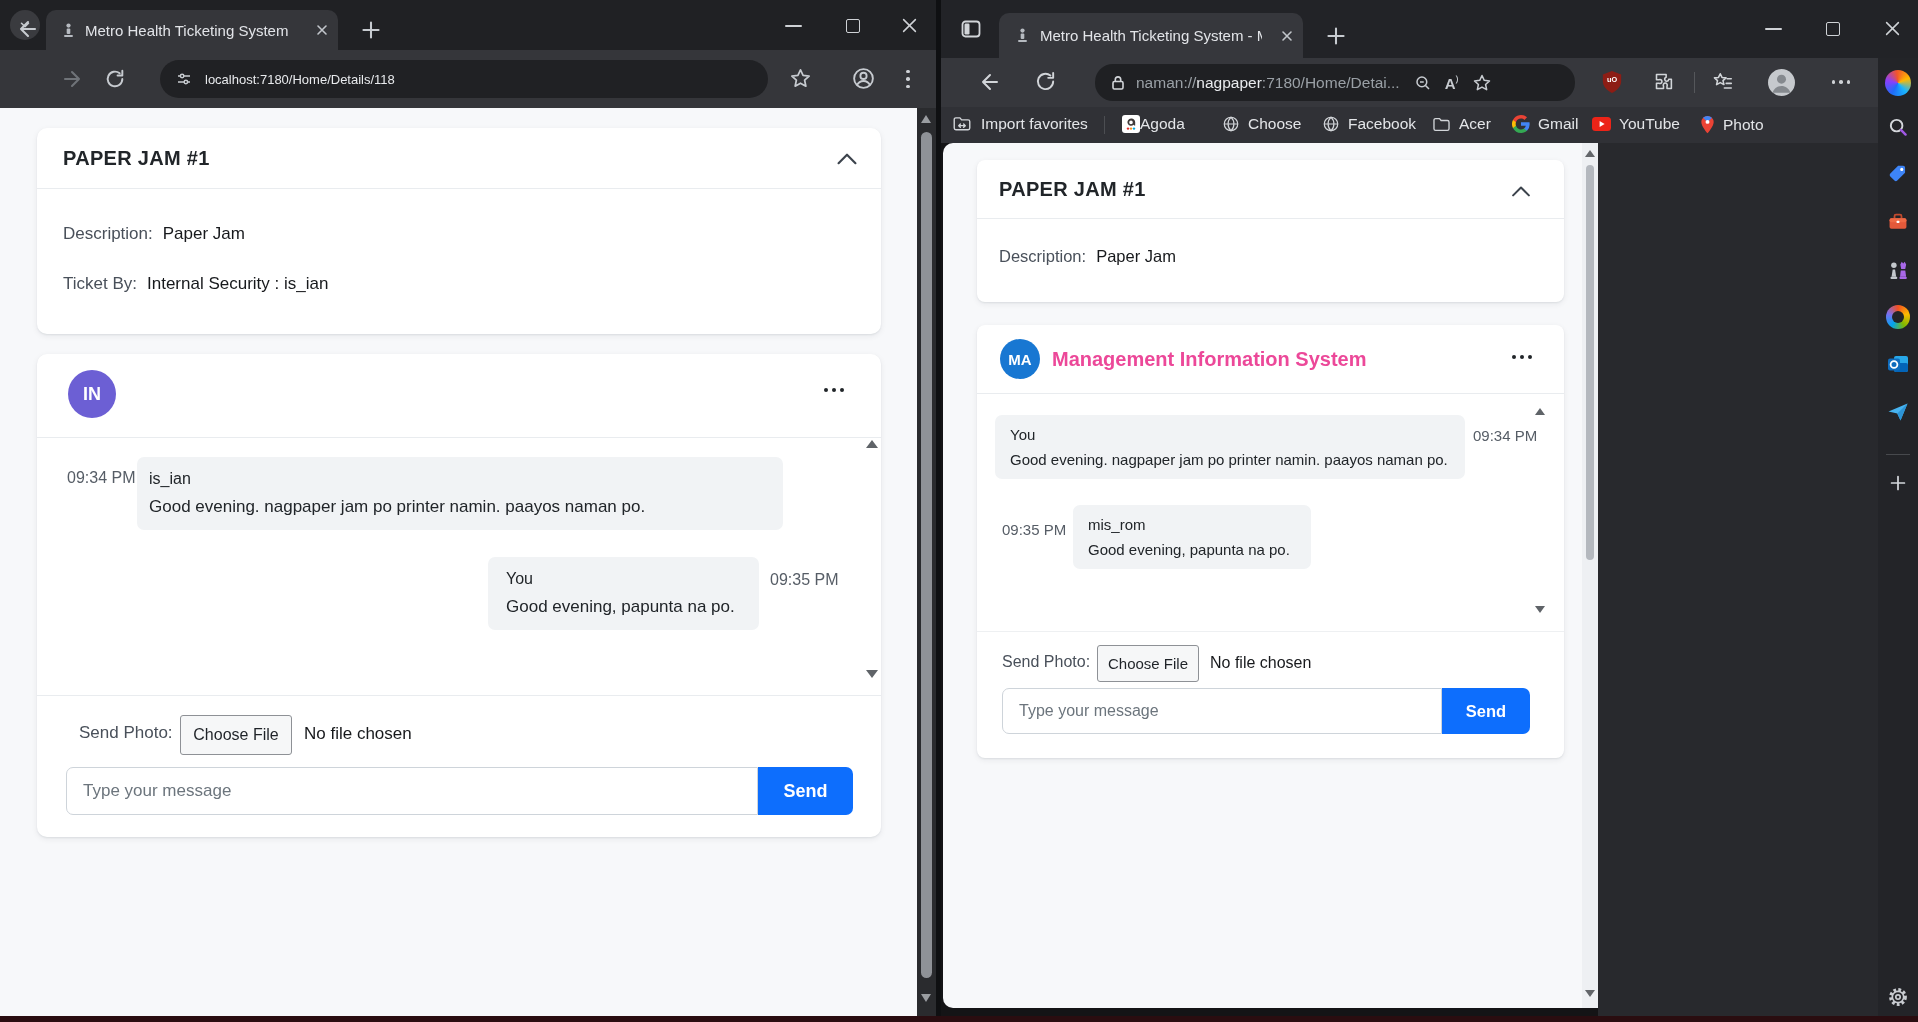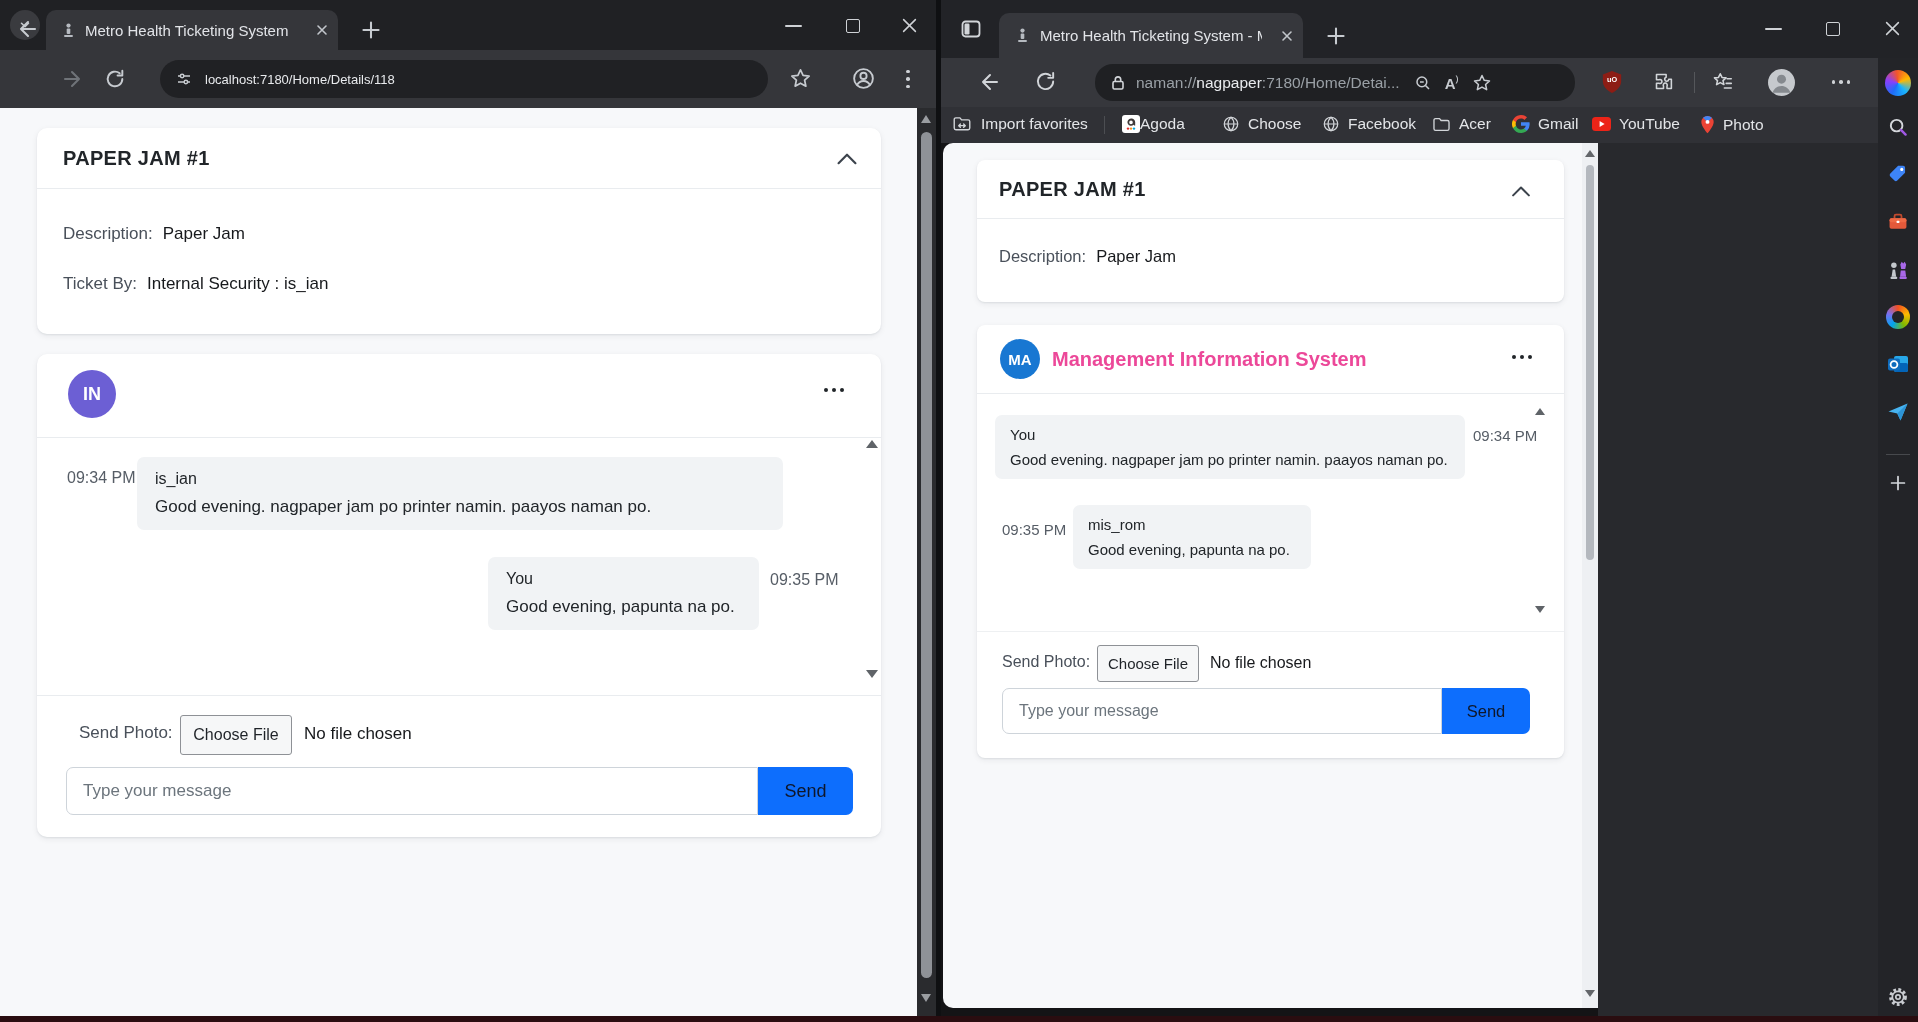--- a/index.html
+++ b/index.html
@@ -25,22 +25,22 @@
   .card-divider{position:absolute;left:0;right:0;height:1px;background:#e9ecef}
   .pj-title{font-weight:700;color:#212529;letter-spacing:.3px;white-space:nowrap}
   .lbl{color:#49505a}
   .val{color:#17191c}
   .chat-name{font-weight:700;color:#ec4899;white-space:nowrap}
   .avatar{border-radius:50%;color:#fff;display:flex;align-items:center;justify-content:center;font-weight:600}
   .bubble{position:absolute;background:#f1f3f5;border-radius:7px;color:#212529}
   .b-name{font-weight:500;color:#212529}
   .b-text{color:#212529}
   .time{color:#565d66;white-space:nowrap}
-  .send-btn{position:absolute;background:#0d6efd;color:#0f172a;display:flex;align-items:center;
-            justify-content:center;border-radius:0 7px 7px 0;font-weight:400;cursor:pointer}
+  .send-btn{position:absolute;background:#0d6efd;color:#ffffff;display:flex;align-items:center;
+            justify-content:center;border-radius:0 7px 7px 0;font-weight:700;cursor:pointer}
   .msg-input{position:absolute;border:1px solid #ced4da;border-radius:7px 0 0 7px;background:#fff;
              padding:0 16px;box-sizing:border-box;outline:none;color:#212529;font-family:"Liberation Sans",sans-serif}
   .msg-input::placeholder{color:#6c757d}
   .file-btn{position:absolute;background:#f6f7f8;border:1px solid #8e9196;border-radius:3px;
             color:#1f2328;display:flex;align-items:center;justify-content:center;cursor:pointer}
   
   .dots3h,.dots3v{display:flex;gap:4px;align-items:center;justify-content:center}
   .dots3v{flex-direction:column}
   .dots3h i,.dots3v i{width:4px;height:4px;border-radius:50%;background:#212529;display:block}
   .dots3v.light i,.dots3h.light i{background:#cfd2d6;width:3.5px;height:3.5px}
@@ -178,21 +178,21 @@
     <div class="card" style="left:37px;top:246px;width:844px;height:483px">
       <div class="avatar abs" style="left:31px;top:16px;width:48px;height:48px;background:#6c5fd4;font-size:18px">IN</div>
       <div class="abs dots3h" style="left:783px;top:34px;width:28px">
           <i></i>
           <i></i>
           <i></i>
         </div>
       <div class="card-divider" style="top:83px"></div>
 
       <div class="time abs" style="left:30px;top:115px;font-size:16px">09:34 PM</div>
-      <div class="bubble" style="left:100px;top:103px;width:646px;padding:13px 18px;box-sizing:border-box">
+      <div class="bubble" style="left:100px;top:103px;width:646px;padding:13px 12px;box-sizing:border-box">
         <div class="b-name" style="font-size:16px;margin-bottom:9px">is_ian</div>
         <div class="b-text" style="font-size:17px;white-space:nowrap">Good evening. nagpaper jam po printer namin. paayos naman po.</div>
       </div>
       <div class="bubble" style="left:451px;top:203px;width:271px;padding:13px 18px;box-sizing:border-box">
         <div class="b-name" style="font-size:16px;margin-bottom:9px">You</div>
         <div class="b-text" style="font-size:17px;white-space:nowrap">Good evening, papunta na po.</div>
       </div>
       <div class="time abs" style="left:733px;top:217px;font-size:16px">09:35 PM</div>
       <div class="abs tri up" style="left:829px;top:86px"></div>
       <div class="abs tri down" style="left:829px;top:316px"></div>

